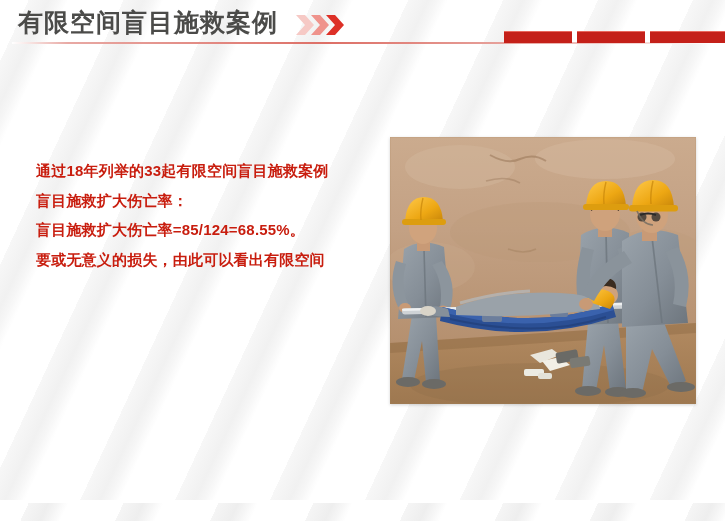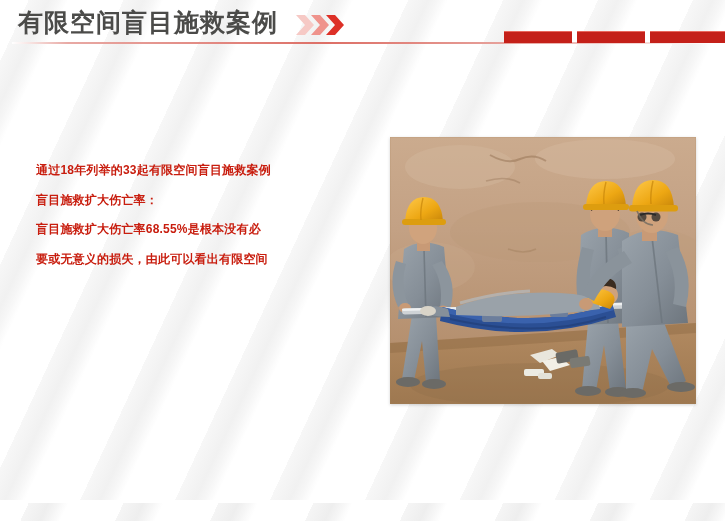--- a/index.html
+++ b/index.html
@@ -116,21 +116,21 @@
   .bar-3 { left: 146px; width: 75px; }
 
   
   .body-text {
     position: absolute;
     left: 36px;
     top: 156px;
     width: 350px;
   }
   .body-line {
-    font-size: 12px;
+    font-size: 15px;
     font-weight: bold;
     color: #c81d0e;
     line-height: 29.5px;
     white-space: nowrap;
     letter-spacing: 0.2px;
   }
 
   
   .photo {
     position: absolute;
@@ -171,21 +171,21 @@
       <div class="bar bar-1"></div>
       <div class="bar bar-2"></div>
       <div class="bar bar-3"></div>
     </div>
 
   </div>
 
   <div class="body-text">
     <div class="body-line">通过18年列举的33起有限空间盲目施救案例</div>
     <div class="body-line">盲目施救扩大伤亡率：</div>
-    <div class="body-line">盲目施救扩大伤亡率68.55%是根本没有必</div>
+    <div class="body-line">盲目施救扩大伤亡率=85/124=68.55%。</div>
     <div class="body-line">要或无意义的损失，由此可以看出有限空间</div>
   </div>
 
   <div class="photo">
     <svg width="306" height="267" viewBox="0 0 306 267" xmlns="http://www.w3.org/2000/svg">
       <defs>
         <linearGradient id="wallg" x1="0" y1="0" x2="0" y2="1">
           <stop offset="0%" stop-color="#cbab8e"></stop>
           <stop offset="45%" stop-color="#c3a184"></stop>
           <stop offset="100%" stop-color="#b5906f"></stop>

